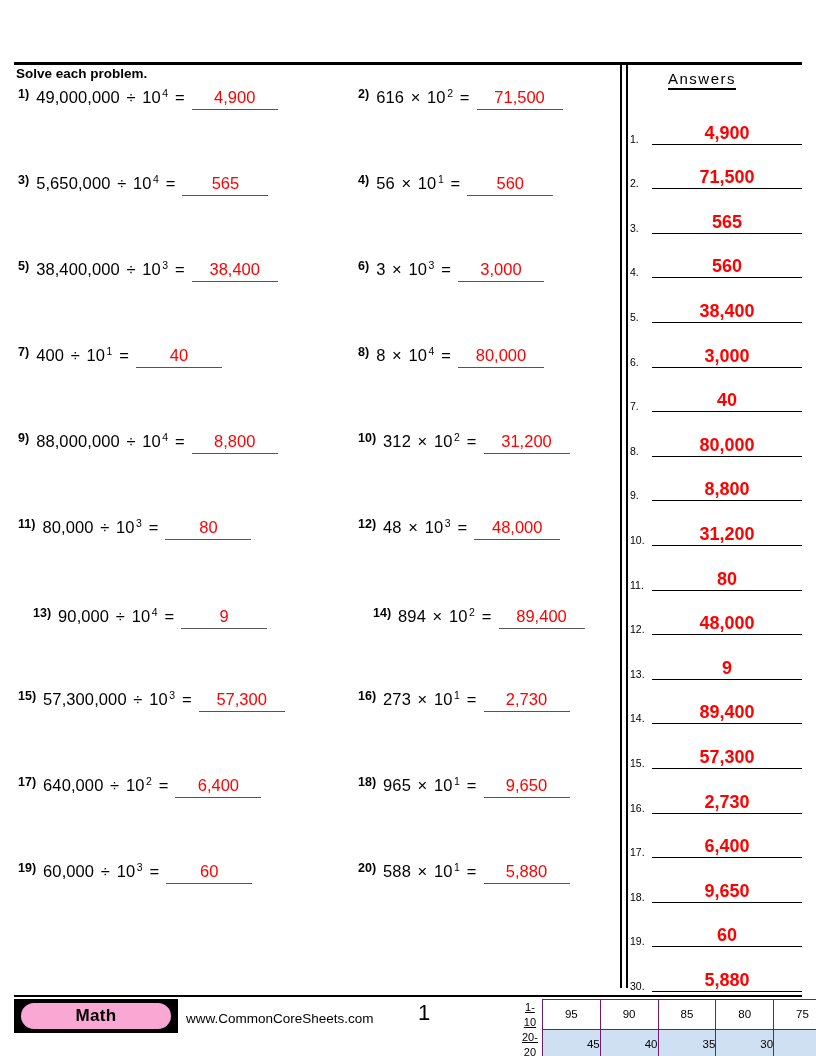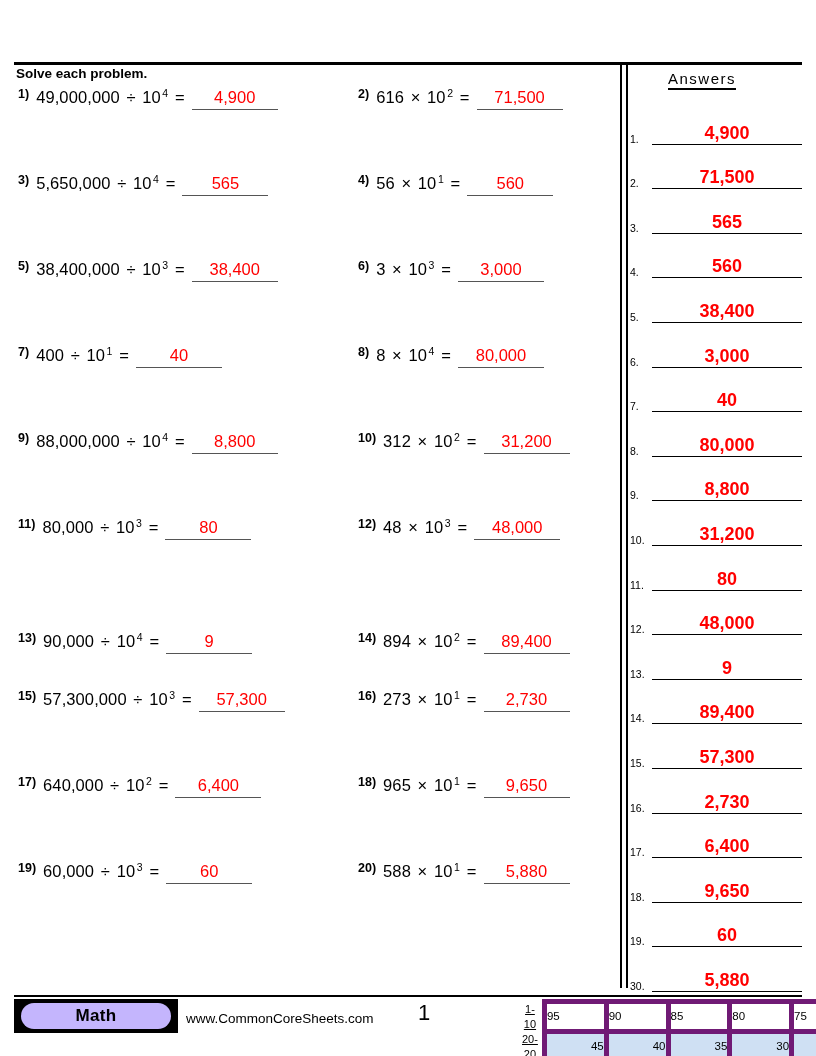--- a/index.html
+++ b/index.html
@@ -220,21 +220,21 @@
     width: 164px;
     height: 34px;
     background: #000000;
     display: flex;
     align-items: center;
     justify-content: center;
   }
   #math-badge-inner {
     width: 150px;
     height: 26px;
-    background: #c4b5fd;
+    background: #f9a8d4;
     border-radius: 13px;
     display: flex;
     align-items: center;
     justify-content: center;
     font-size: 17px;
     font-weight: bold;
     color: #000000;
     letter-spacing: 0.3px;
   }
   #site-url {
@@ -254,24 +254,24 @@
 
   
   #score-table {
     position: absolute;
     left: 522px;
     top: 999px;
     border-collapse: collapse;
     font-size: 11.5px;
   }
   #score-table td {
-    border: 5px solid #701a75;
+    border: 1px solid #701a75;
     width: 22px;
     height: 15px;
-    text-align: left;
+    text-align: center;
     vertical-align: middle;
     padding: 0;
     line-height: 15px;
   }
   #score-table td.rowlabel {
     border: none;
     width: 36px;
     text-align: center;
     padding-right: 4px;
     font-size: 11px;
@@ -359,21 +359,21 @@
           <span class="pnum">11)</span>
           <span class="pexpr"><span>80,000</span> <span class="op">÷</span> <span>10</span><sup>3</sup> <span class="op">=</span></span>
           <span class="pans">80</span>
         </div>
         <div class="prob col-right">
           <span class="pnum">12)</span>
           <span class="pexpr"><span>48</span> <span class="op">×</span> <span>10</span><sup>3</sup> <span class="op">=</span></span>
           <span class="pans">48,000</span>
         </div>
       </div>
-      <div class="prow" style="top: 544px;">
+      <div class="prow" style="top: 519px; margin-left: 15px;">
         <div class="prob col-left">
           <span class="pnum">13)</span>
           <span class="pexpr"><span>90,000</span> <span class="op">÷</span> <span>10</span><sup>4</sup> <span class="op">=</span></span>
           <span class="pans">9</span>
         </div>
         <div class="prob col-right">
           <span class="pnum">14)</span>
           <span class="pexpr"><span>894</span> <span class="op">×</span> <span>10</span><sup>2</sup> <span class="op">=</span></span>
           <span class="pans">89,400</span>
         </div>

